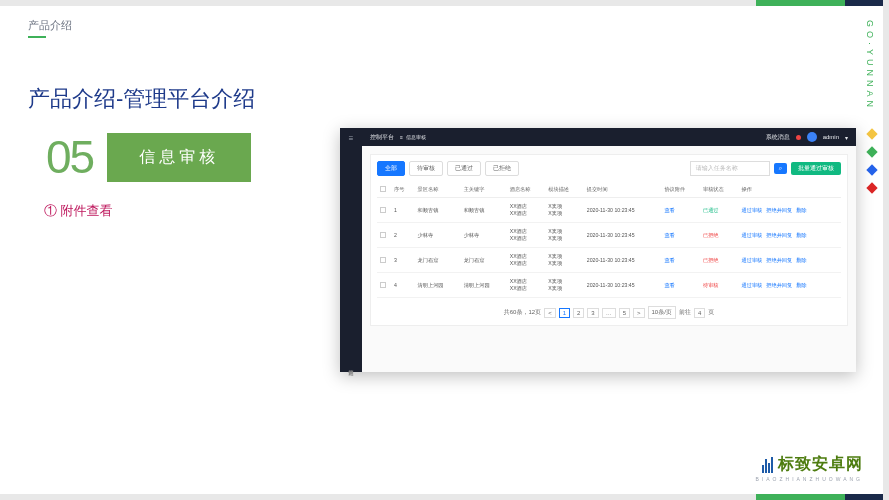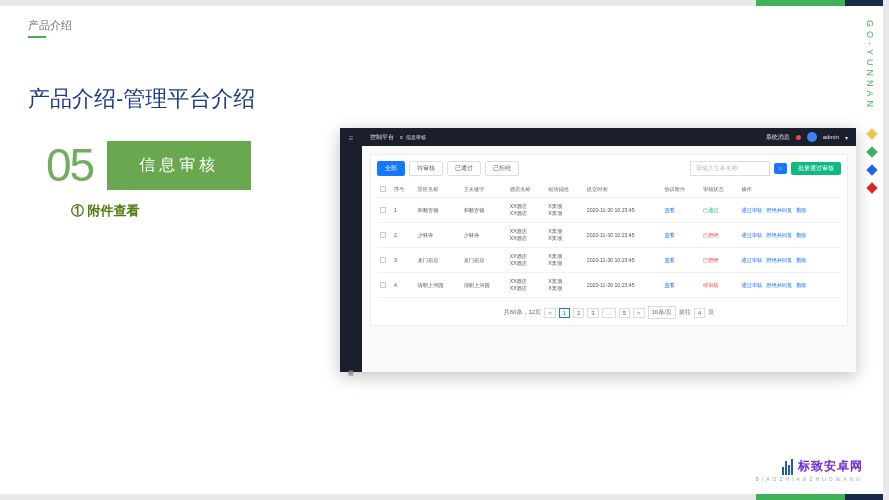--- a/index.html
+++ b/index.html
@@ -13,25 +13,25 @@
 .vertical-brand { position: absolute; right: 14px; top: 20px; writing-mode: vertical-lr; font-size: 9px; letter-spacing: 4px; color: #3eb159; font-weight: 500; }
 .diamonds { position: absolute; right: 13px; top: 130px; display: flex; flex-direction: column; gap: 10px; }
 .diamonds span { width: 8px; height: 8px; transform: rotate(45deg); }
 .d1 { background: #f4c542; } .d2 { background: #3eb159; } .d3 { background: #2563eb; } .d4 { background: #dc2626; }
 
 .tag { position: absolute; left: 28px; top: 18px; font-size: 11px; color: #6b7280; }
 .tag-underline { position: absolute; left: 28px; top: 36px; width: 18px; height: 2px; background: #3eb159; }
 
 .heading { position: absolute; left: 28px; top: 84px; font-size: 22px; color: #1e3a8a; font-weight: 400; }
 
-.block05 { position: absolute; left: 46px; top: 130px; display: flex; align-items: center; gap: 14px; margin-top: 8px; }
+.block05 { position: absolute; left: 46px; top: 130px; display: flex; align-items: center; gap: 14px; }
 .num05 { font-size: 46px; font-weight: 300; color: #6fae5f; letter-spacing: -2px; }
 .badge05 { background: #6aa84f; color: #fff; padding: 14px 32px; font-size: 16px; letter-spacing: 4px; }
 
-.bullets { position: absolute; left: 71px; top: 200px; font-size: 13px; color: #4d7c0f; line-height: 22px; font-weight: bold; }
+.bullets { position: absolute; left: 44px; top: 200px; font-size: 13px; color: #be185d; line-height: 22px; }
 
 .app { position: absolute; left: 340px; top: 128px; width: 516px; height: 244px; background: #fff; box-shadow: 0 4px 16px rgba(0,0,0,0.25); display: flex; font-size: 6px; }
 .app-sidebar { width: 22px; background: #1a1f2e; display: flex; flex-direction: column; justify-content: space-between; align-items: center; padding: 6px 0; color: #9ca3af; }
 .sb-icon { font-size: 8px; }
 .sb-label { writing-mode: vertical-lr; font-size: 5px; color: #888; }
 .app-main { flex: 1; display: flex; flex-direction: column; }
 .app-topbar { height: 18px; background: #1a1f2e; display: flex; align-items: center; justify-content: space-between; padding: 0 8px; color: #e5e7eb; }
 .tb-left { display: flex; align-items: center; gap: 6px; }
 .tb-title { font-size: 6px; font-weight: 500; }
 .tb-crumb { font-size: 5px; display: flex; align-items: center; gap: 3px; }
@@ -60,21 +60,21 @@
 
 .pager { display: flex; justify-content: center; align-items: center; gap: 3px; margin-top: 8px; color: #666; }
 .pg { border: 1px solid #ddd; padding: 1px 3px; min-width: 10px; text-align: center; }
 .pg.active { border-color: #1677ff; color: #1677ff; }
 
 .logo { position: absolute; right: 26px; bottom: 18px; text-align: right; }
 .logo-main { display: flex; align-items: center; gap: 5px; justify-content: flex-end; }
 .logo-icon { display: flex; align-items: flex-end; gap: 1px; }
 .logo-icon span { width: 2px; background: #1e5ba8; }
 .lb1 { height: 8px; } .lb2 { height: 14px; } .lb3 { height: 10px; } .lb4 { height: 16px; }
-.logo-text { font-size: 12px; color: #6d28d9; font-weight: 600; letter-spacing: 1px; }
+.logo-text { font-size: 16px; color: #4d7c0f; font-weight: 600; letter-spacing: 1px; }
 .logo-sub { font-size: 5px; color: #9ca3af; letter-spacing: 3px; margin-top: 1px; }
 </style>
 </head>
 <body>
 
 <div class="border-top"></div>
 <div class="border-bottom"></div>
 <div class="border-right"></div>
 
 <div class="vertical-brand">GO·YUNNAN</div>

